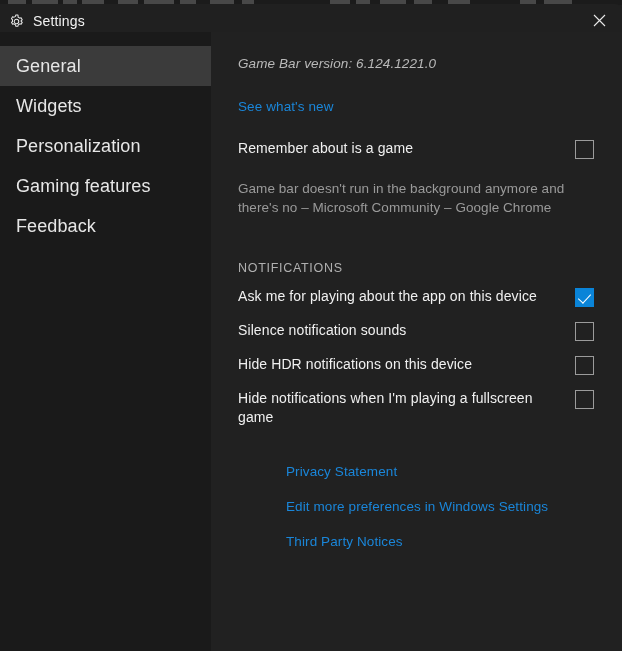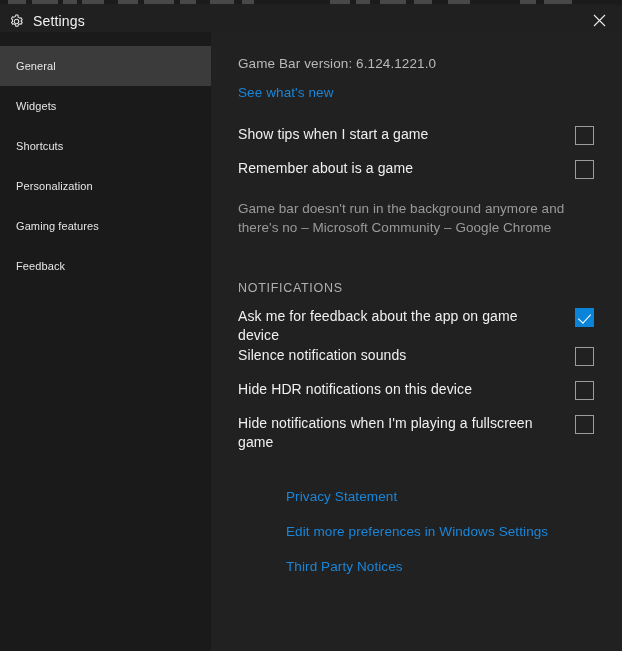--- a/index.html
+++ b/index.html
@@ -94,40 +94,41 @@
     background: #1a1a1a;
     padding-top: 14px;
     flex: none;
   }
   .nav-item {
     height: 40px;
     display: flex;
     align-items: center;
     padding-left: 16px;
     color: #e6e6e6;
-    font-size: 11px;
+    font-size: 18px;
     letter-spacing: .1px;
     white-space: nowrap;
   }
   .nav-item.selected { background: #3b3b3b; }
 
   
   .content {
     flex: 1;
     height: 619px;
     background: #212121;
     padding: 24px 28px 0 27px;
     overflow: hidden;
   }
 
   .version-line {
     color: #b9b9b9;
     font-size: 13.5px;
     letter-spacing: .1px;
-    margin-bottom: 14px;
+    margin-bottom: 28px;
+    font-style: italic;
   }
   .link {
     color: #1a86d9;
     font-size: 13.5px;
     letter-spacing: .1px;
     display: block;
     width: fit-content;
   }
   .link.whatsnew { margin-bottom: 24px; }
 
@@ -232,54 +233,47 @@
   <div class="body-row">
 
     <nav class="sidebar">
       <div class="nav-item selected">
         <span>General</span>
       </div>
       <div class="nav-item">
         <span>Widgets</span>
       </div>
       <div class="nav-item">
-        <span>Shortcuts</span>
-      </div>
-      <div class="nav-item">
         <span>Personalization</span>
       </div>
       <div class="nav-item">
         <span>Gaming features</span>
       </div>
       <div class="nav-item">
         <span>Feedback</span>
       </div>
     </nav>
 
     <section class="content">
 
       <div class="version-line">Game Bar version: 6.124.1221.0</div>
       <a class="link whatsnew">See what's new</a>
 
-      <div class="opt-row">
-        <span class="opt-label">Show tips when I start a game</span>
-        <span class="checkbox"></span>
-      </div>
 
       <div class="opt-row">
         <span class="opt-label">Remember about is a game</span>
         <span class="checkbox"></span>
       </div>
 
       <div class="desc-text">Game bar doesn't run in the background anymore and there's no – Microsoft Community – Google Chrome</div>
 
       <div class="section-head">NOTIFICATIONS</div>
 
       <div class="opt-row">
-        <span class="opt-label">Ask me for feedback about the app on game device</span>
+        <span class="opt-label">Ask me for playing about the app on this device</span>
         <span class="checkbox checked"></span>
       </div>
 
       <div class="opt-row">
         <span class="opt-label">Silence notification sounds</span>
         <span class="checkbox"></span>
       </div>
 
       <div class="opt-row">
         <span class="opt-label">Hide HDR notifications on this device</span>

